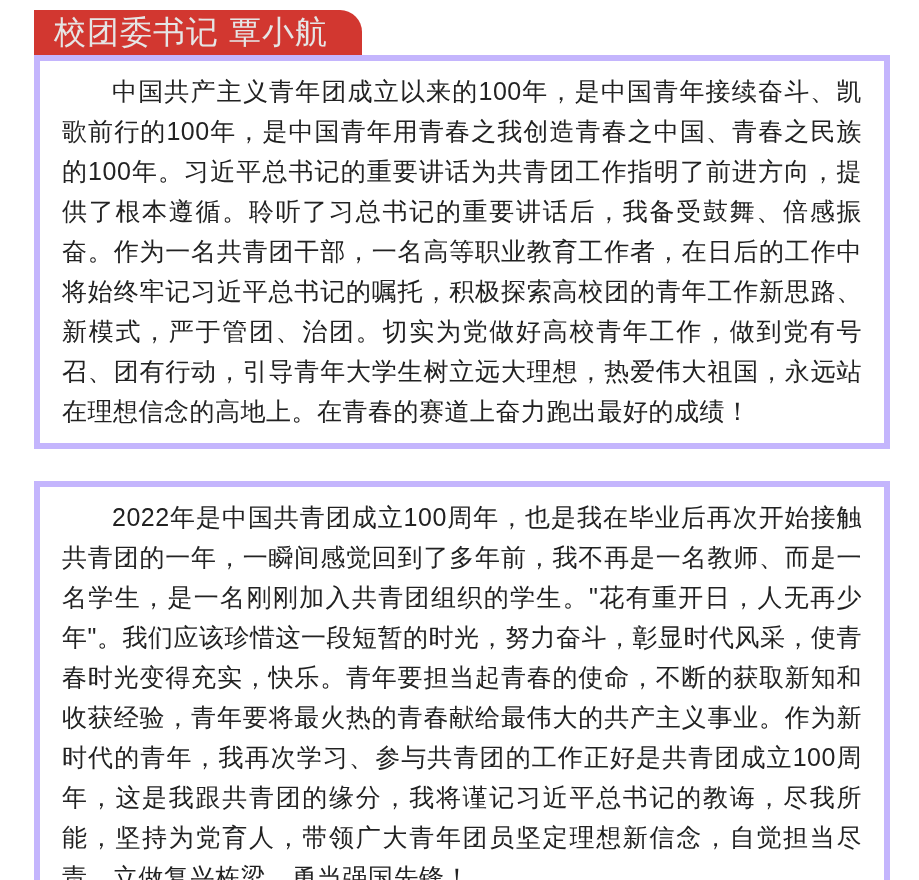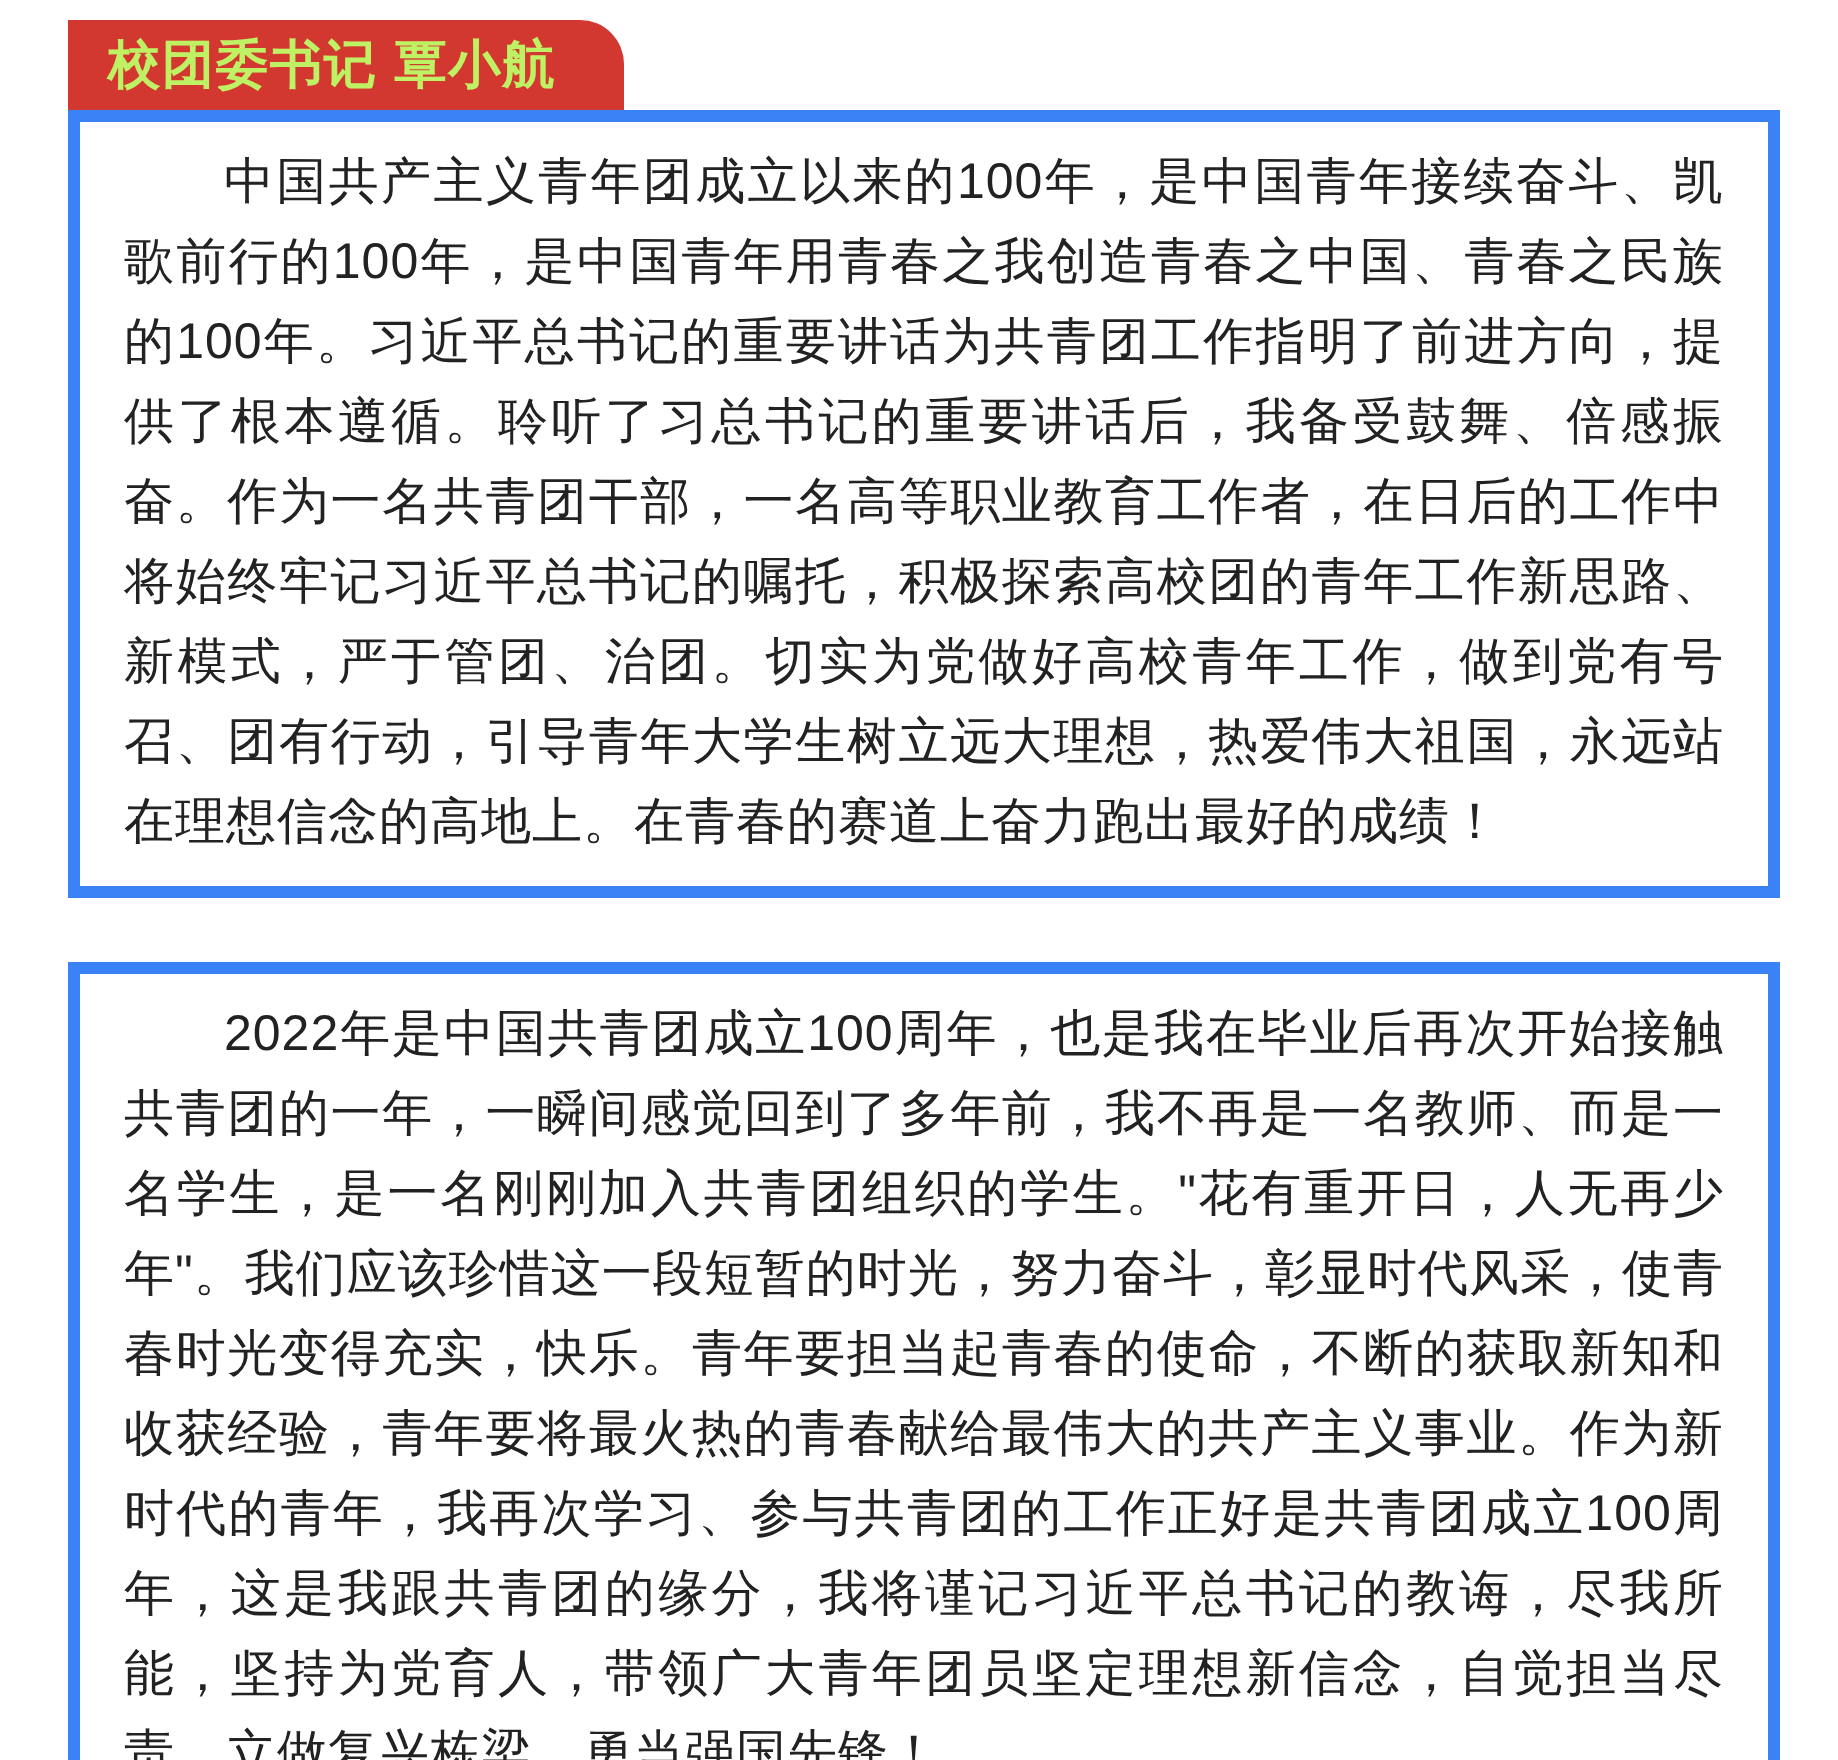--- a/index.html
+++ b/index.html
@@ -21,33 +21,33 @@
   .section {
     margin-left: 34px;
     width: 856px;
   }
   .section + .section {
     margin-top: 32px;
   }
   .badge {
     display: inline-block;
     background: #d23730;
-    color: #bef264;
-    font-weight: bold;
-    font-size: 26px;
+    color: #e5e5e5;
+    font-weight: normal;
+    font-size: 32px;
     height: 45px;
     line-height: 45px;
     padding: 0 34px 0 20px;
     border-top-right-radius: 22px;
     vertical-align: bottom;
     letter-spacing: 1px;
     white-space: nowrap;
   }
   .box {
-    border: 6px solid #3b82f6;
+    border: 6px solid #c4b5fd;
     background: #ffffff;
     box-sizing: border-box;
     padding: 10px 22px 12px 22px;
   }
   .box-1 { min-height: 347px; }
   .box-2 { min-height: 385px; }
   .box p {
     margin: 0;
     font-size: 25px;
     line-height: 40px;

